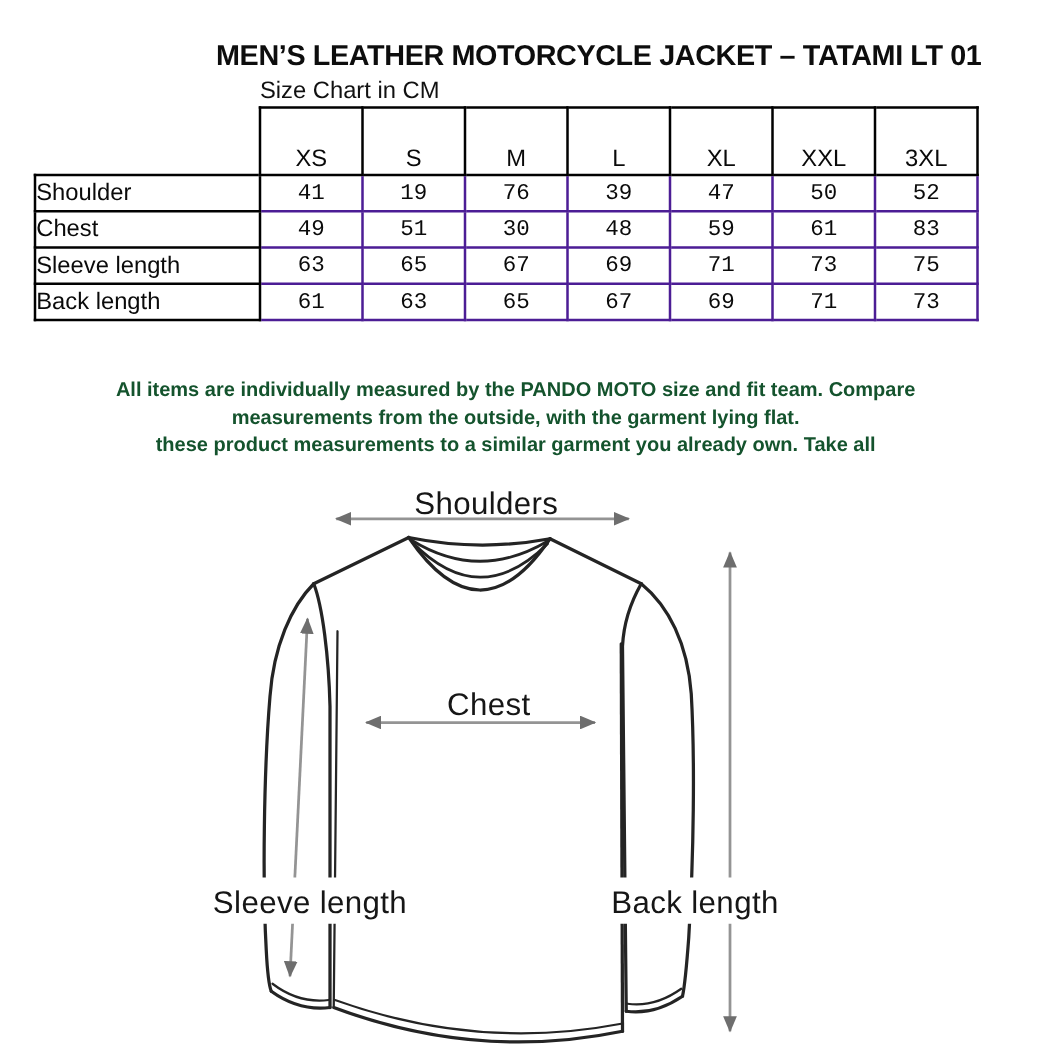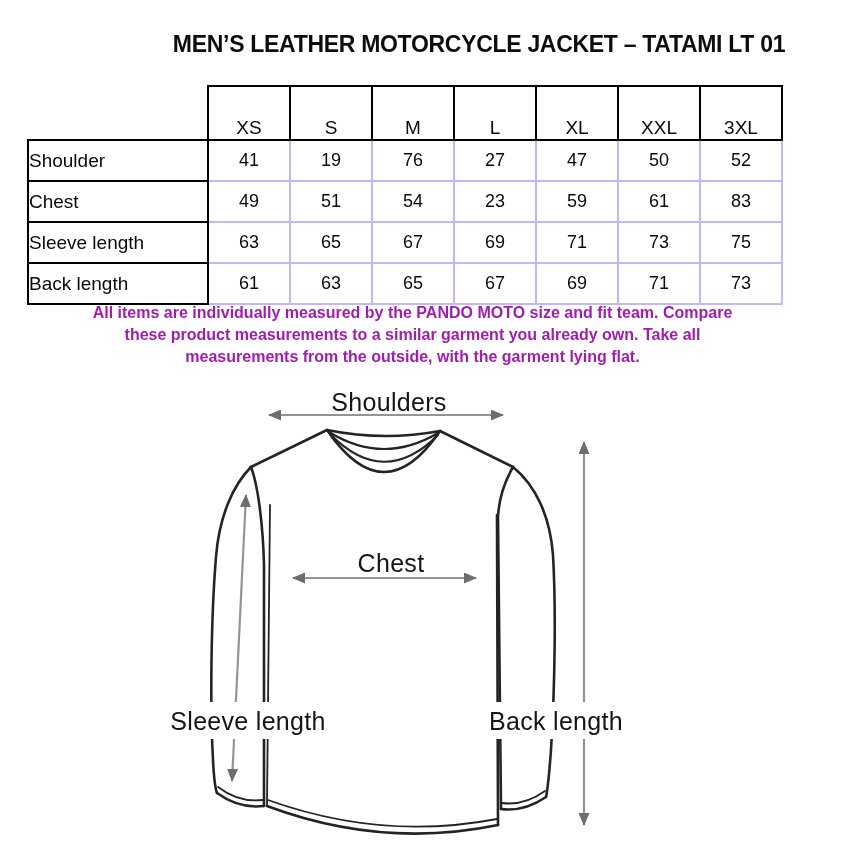--- a/index.html
+++ b/index.html
@@ -16,47 +16,48 @@
   }
   table.size-chart{
     position:absolute;top:85px;left:27px;border-collapse:collapse;table-layout:fixed;
   }
   table.size-chart td,table.size-chart th{
     padding:0;font-weight:normal;overflow:hidden;
   }
   .col-label{width:180px;}
   .col-size{width:82px;}
   tr.header-row{height:54px;}
-  tr.data-row{height:41px;}
+  tr.data-row{height:29px;}
   th.size-head{
     border:2px solid #000;vertical-align:bottom;text-align:center;
     font-weight:bold;font-size:19px;padding-bottom:3px;
   }
   td.corner{border:none;}
   td.row-label{
     border:2px solid #000;text-align:left;font-size:19px;padding-left:5px;vertical-align:middle;
   }
   td.val{
-    border:2px solid #c4b5fd;text-align:center;font-size:18px;vertical-align:middle;
+    border:2px solid #4c1d95;text-align:center;font-size:18px;vertical-align:middle;font-family:Liberation Mono, monospace;
   }
   .note{
     position:absolute;top:302px;left:0;width:825px;text-align:center;
-    font-size:16px;font-weight:bold;line-height:22px;color:#a21caf;
+    font-size:16px;font-weight:bold;line-height:22px;color:#14532d;
   }
   svg.diagram{position:absolute;top:385px;left:0;}
   .dim-label{
     font-family:"Liberation Sans",sans-serif;font-size:25px;fill:#161616;letter-spacing:0.3px;
   }
 </style>
 </head>
 <body>
 
 <div class="page">
 
   <div class="page-title">MEN’S LEATHER MOTORCYCLE JACKET – TATAMI LT 01</div>
+  <div class="subtitle">Size Chart in CM</div>
 
   <table class="size-chart">
     <colgroup>
       <col class="col-label">
         <col class="col-size">
         <col class="col-size">
         <col class="col-size">
       <col class="col-size">
         <col class="col-size">
         <col class="col-size">
@@ -71,31 +72,31 @@
       <th class="size-head">L</th>
       <th class="size-head">XL</th>
       <th class="size-head">XXL</th>
       <th class="size-head">3XL</th>
     </tr>
     <tr class="data-row">
       <td class="row-label">Shoulder</td>
       <td class="val">41</td>
       <td class="val">19</td>
       <td class="val">76</td>
-      <td class="val">27</td>
+      <td class="val">39</td>
       <td class="val">47</td>
       <td class="val">50</td>
       <td class="val">52</td>
     </tr>
     <tr class="data-row">
       <td class="row-label">Chest</td>
       <td class="val">49</td>
       <td class="val">51</td>
-      <td class="val">54</td>
-      <td class="val">23</td>
+      <td class="val">30</td>
+      <td class="val">48</td>
       <td class="val">59</td>
       <td class="val">61</td>
       <td class="val">83</td>
     </tr>
     <tr class="data-row">
       <td class="row-label">Sleeve length</td>
       <td class="val">63</td>
       <td class="val">65</td>
       <td class="val">67</td>
       <td class="val">69</td>
@@ -111,22 +112,22 @@
       <td class="val">67</td>
       <td class="val">69</td>
       <td class="val">71</td>
       <td class="val">73</td>
     </tr>
     </tbody>
   </table>
 
   <div class="note">
     <div>All items are individually measured by the PANDO MOTO size and fit team. Compare</div>
+    <div>measurements from the outside, with the garment lying flat.</div>
     <div>these product measurements to a similar garment you already own. Take all</div>
-    <div>measurements from the outside, with the garment lying flat.</div>
   </div>
 
   <svg class="diagram" width="850" height="465" viewBox="0 0 850 465">
     <defs>
       <marker id="ah" markerUnits="userSpaceOnUse" markerWidth="14" markerHeight="11" refX="12" refY="5.5" orient="auto-start-reverse">
         <path d="M0 0 L13 5.5 L0 11 Z" fill="#6e6e6e"></path>
       </marker>
     </defs>
 
     <g fill="none" stroke="#242424" stroke-width="2.6" stroke-linecap="round" stroke-linejoin="round">

